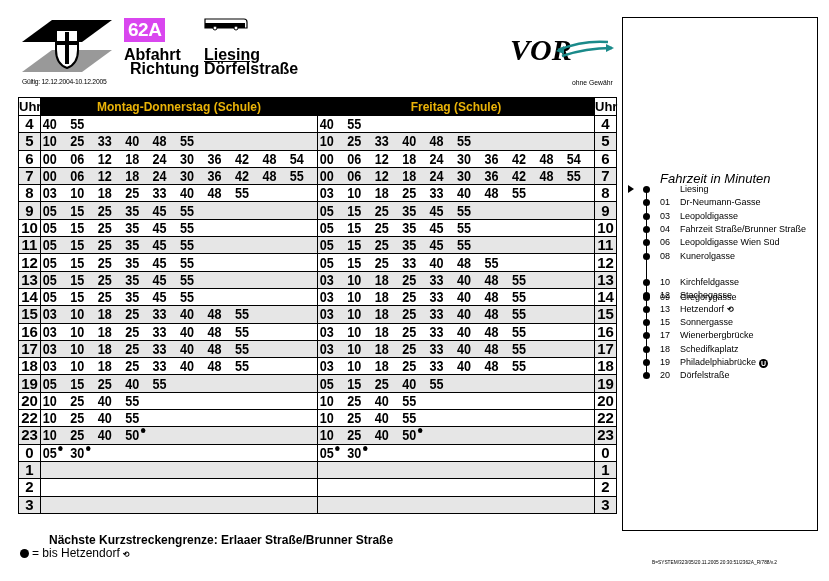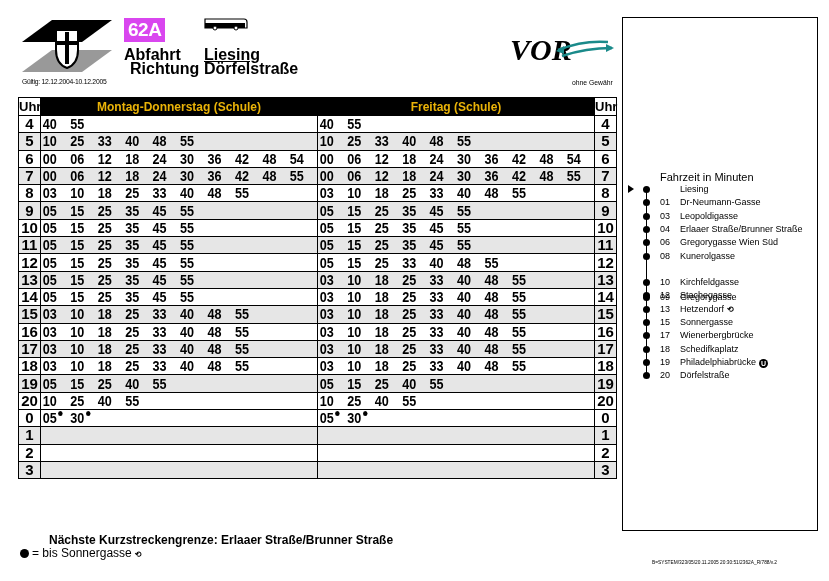--- a/index.html
+++ b/index.html
@@ -26,21 +26,21 @@
   .mins { display:flex; font-weight:bold; font-size:14px; line-height:16px; padding-left:2px; transform:scaleX(0.9); transform-origin:left; }
   .mins span { width:30.5px; flex:none; position:relative; }
   .mins span.dot::after { content:""; position:absolute; left:17px; top:1px; width:5px; height:5px; border-radius:50%; background:#000; }
 
   .note1 { left:20px; top:533px; font-size:12px; font-weight:bold; white-space:nowrap;padding-left:29px; }
   .note2 { left:20px; top:546px; font-size:12px; white-space:nowrap; }
   .note2 .bullet { display:inline-block; width:9px; height:9px; border-radius:50%; background:#000; margin-right:3px; vertical-align:-1px; }
   .footer { left:652px; top:559px; font-size:6px; white-space:nowrap; transform:scaleX(0.8); transform-origin:left; }
 
   .route-box { left:622px; top:17px; width:194px; height:512px; border:1px solid #000; }
-  .route-title { left:660px; top:171px; font-size:11px; white-space:nowrap; }
+  .route-title { left:660px; top:171px; font-size:13px; white-space:nowrap;font-style:italic; }
   .route-list { left:628px; top:183px; }
   .stop { position:absolute; left:0; height:13.3px; width:190px; font-size:9px; line-height:13px; white-space:nowrap; }
   .stop .dotc { position:absolute; left:15px; top:3px; width:7px; height:7px; border-radius:50%; background:#000; }
   .stop .min { position:absolute; left:32px; }
   .stop .name { position:absolute; left:52px; }
   .stop .here { position:absolute; left:0; top:2px; width:0; height:0; border-top:4px solid transparent; border-bottom:4px solid transparent; border-left:6px solid #000; }
   .route-line { left:646px; top:189px; width:1px; height:186px; background:#000; }
   .sym { display:inline-block; font-size:8px; font-weight:bold; margin-left:3px; }
   .sym-u { display:inline-block; width:9px; height:9px; border-radius:50%; background:#000; color:#fff; font-size:7px; line-height:9px; text-align:center; font-weight:bold; margin-left:3px; vertical-align:-1px; }
 </style>
@@ -522,20 +522,60 @@
           <div class="mins">
             <span>10</span>
             <span>25</span>
             <span>40</span>
             <span>55</span>
           </div>
         </td>
         <td class="hr">20</td>
       </tr>
       <tr>
+        <td class="hr">22</td>
+        <td>
+          <div class="mins">
+            <span>10</span>
+            <span>25</span>
+            <span>40</span>
+            <span>55</span>
+          </div>
+        </td>
+        <td>
+          <div class="mins">
+            <span>10</span>
+            <span>25</span>
+            <span>40</span>
+            <span>55</span>
+          </div>
+        </td>
+        <td class="hr">22</td>
+      </tr>
+      <tr class="gray">
+        <td class="hr">23</td>
+        <td>
+          <div class="mins">
+            <span>10</span>
+            <span>25</span>
+            <span>40</span>
+            <span class="dot">50</span>
+          </div>
+        </td>
+        <td>
+          <div class="mins">
+            <span>10</span>
+            <span>25</span>
+            <span>40</span>
+            <span class="dot">50</span>
+          </div>
+        </td>
+        <td class="hr">23</td>
+      </tr>
+      <tr>
         <td class="hr">0</td>
         <td>
           <div class="mins">
             <span class="dot">05</span>
             <span class="dot">30</span>
           </div>
         </td>
         <td>
           <div class="mins">
             <span class="dot">05</span>
@@ -572,21 +612,21 @@
         <td>
           <div class="mins"></div>
         </td>
         <td class="hr">3</td>
       </tr>
     </tbody>
 </table>
 
 <div class="abs note1">Nächste Kurzstreckengrenze: Erlaaer Straße/Brunner Straße</div>
 <div class="abs note2">
-  <span class="bullet"></span><span>= bis Sonnergasse</span><span class="sym">⟲</span>
+  <span class="bullet"></span><span>= bis Hetzendorf</span><span class="sym">⟲</span>
 </div>
 <div class="abs footer">B=SYSTEM/323/05/20.11.2005 20:30:51/2362A_R/788/v.2</div>
 
 <div class="abs route-box"></div>
 <div class="abs route-title">Fahrzeit in Minuten</div>
 <div class="abs route-line"></div>
 <div class="abs route-list" id="route-list">
     <div class="stop" style="top: 0px;">
       <span class="here"></span>
       <span class="dotc"></span>
@@ -599,26 +639,26 @@
       <span class="name"><span>Dr-Neumann-Gasse</span></span>
     </div>
     <div class="stop" style="top: 26.6px;">
       <span class="dotc"></span>
       <span class="min">03</span>
       <span class="name"><span>Leopoldigasse</span></span>
     </div>
     <div class="stop" style="top: 39.9px; text-align: right;">
       <span class="dotc"></span>
       <span class="min">04</span>
-      <span class="name"><span>Erlaaer Straße/Brunner Straße</span></span>
+      <span class="name"><span>Fahrzeit Straße/Brunner Straße</span></span>
     </div>
     <div class="stop" style="top: 53.2px;">
       <span class="dotc"></span>
       <span class="min">06</span>
-      <span class="name"><span>Gregorygasse Wien Süd</span></span>
+      <span class="name"><span>Leopoldigasse Wien Süd</span></span>
     </div>
     <div class="stop" style="top: 66.5px;">
       <span class="dotc"></span>
       <span class="min">08</span>
       <span class="name"><span>Kunerolgasse</span></span>
     </div>
     <div class="stop" style="top: 79.8px; margin-top: 28px;">
       <span class="dotc"></span>
       <span class="min">09</span>
       <span class="name"><span>Gregorygasse</span></span>

